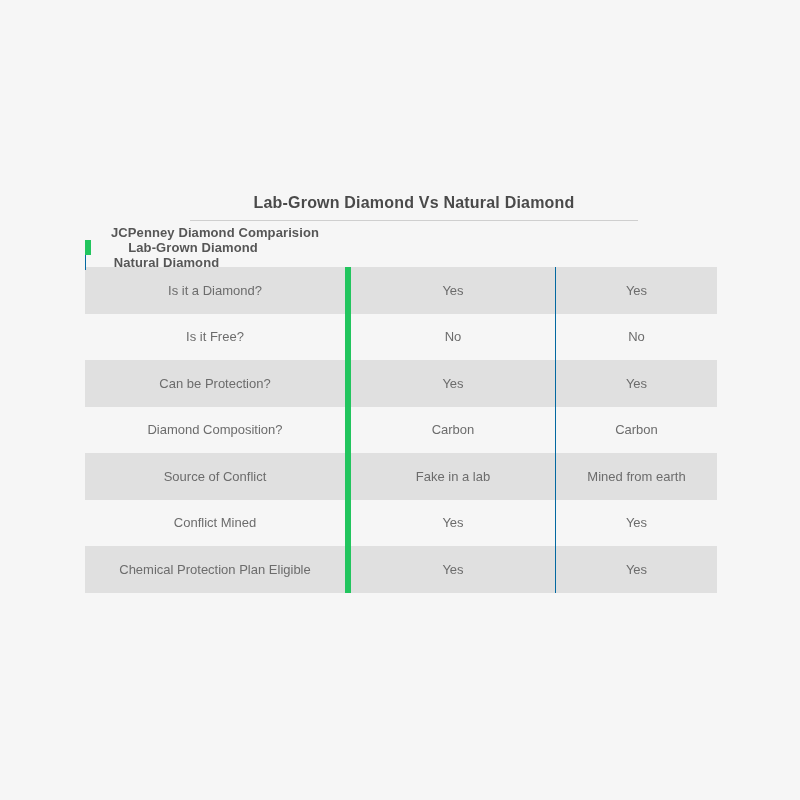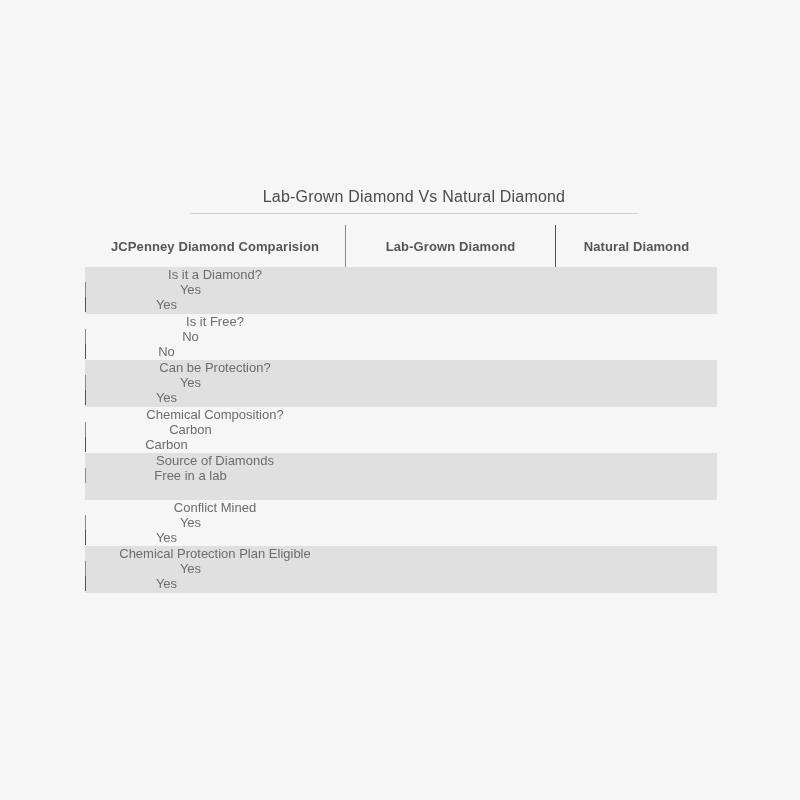--- a/index.html
+++ b/index.html
@@ -17,23 +17,23 @@
 
   
   .title-block {
     position: absolute;
     left: 190px;
     top: 186px;
     width: 448px;
     text-align: center;
   }
   .title-text {
-    margin: 2px;
+    margin: 8px;
     font-size: 16px;
-    font-weight: normal;
+    font-weight: bold;
     color: #4a4a4a;
     letter-spacing: 0.2px;
     line-height: 18px;
   }
   .title-rule {
     border: none;
     border-top: 1px solid #cfcfcf;
     margin: 7px 0 0 0;
     width: 100%;
   }
@@ -51,38 +51,38 @@
   }
   .t-cell {
     display: flex;
     align-items: center;
     justify-content: center;
     text-align: center;
     box-sizing: border-box;
     padding: 0 10px;
   }
   .col-a { width: 260px; }
-  .col-b { width: 210px; border-left: 1px solid #22c55e; }
+  .col-b { width: 210px; border-left: 6px solid #22c55e; }
   .col-c { width: 162px; border-left: 1px solid #0369a1; }
 
   .header-row {
     height: 42px;
+    flex-direction: column;
   }
   .header-row .t-cell {
     font-size: 13px;
     font-weight: bold;
     color: #565656;
     letter-spacing: 0.1px;
   }
 
   .data-row {
     height: 46.5px;
     font-size: 13px;
     color: #6c6c6c;
-    flex-direction: column;
   }
   .data-row.striped {
     background: #e0e0e0;
   }
 </style>
 </head>
 <body>
 
 <div class="title-block">
   <h1 class="title-text">Lab-Grown Diamond Vs Natural Diamond</h1>
@@ -109,28 +109,29 @@
     <div class="t-cell col-c">No</div>
   </div>
 
   <div class="t-row data-row striped">
     <div class="t-cell col-a">Can be Protection?</div>
     <div class="t-cell col-b">Yes</div>
     <div class="t-cell col-c">Yes</div>
   </div>
 
   <div class="t-row data-row">
-    <div class="t-cell col-a">Chemical Composition?</div>
+    <div class="t-cell col-a">Diamond Composition?</div>
     <div class="t-cell col-b">Carbon</div>
     <div class="t-cell col-c">Carbon</div>
   </div>
 
   <div class="t-row data-row striped">
-    <div class="t-cell col-a">Source of Diamonds</div>
-    <div class="t-cell col-b">Free in a lab</div>
+    <div class="t-cell col-a">Source of Conflict</div>
+    <div class="t-cell col-b">Fake in a lab</div>
+    <div class="t-cell col-c">Mined from earth</div>
   </div>
 
   <div class="t-row data-row">
     <div class="t-cell col-a">Conflict Mined</div>
     <div class="t-cell col-b">Yes</div>
     <div class="t-cell col-c">Yes</div>
   </div>
 
   <div class="t-row data-row striped">
     <div class="t-cell col-a">Chemical Protection Plan Eligible</div>

